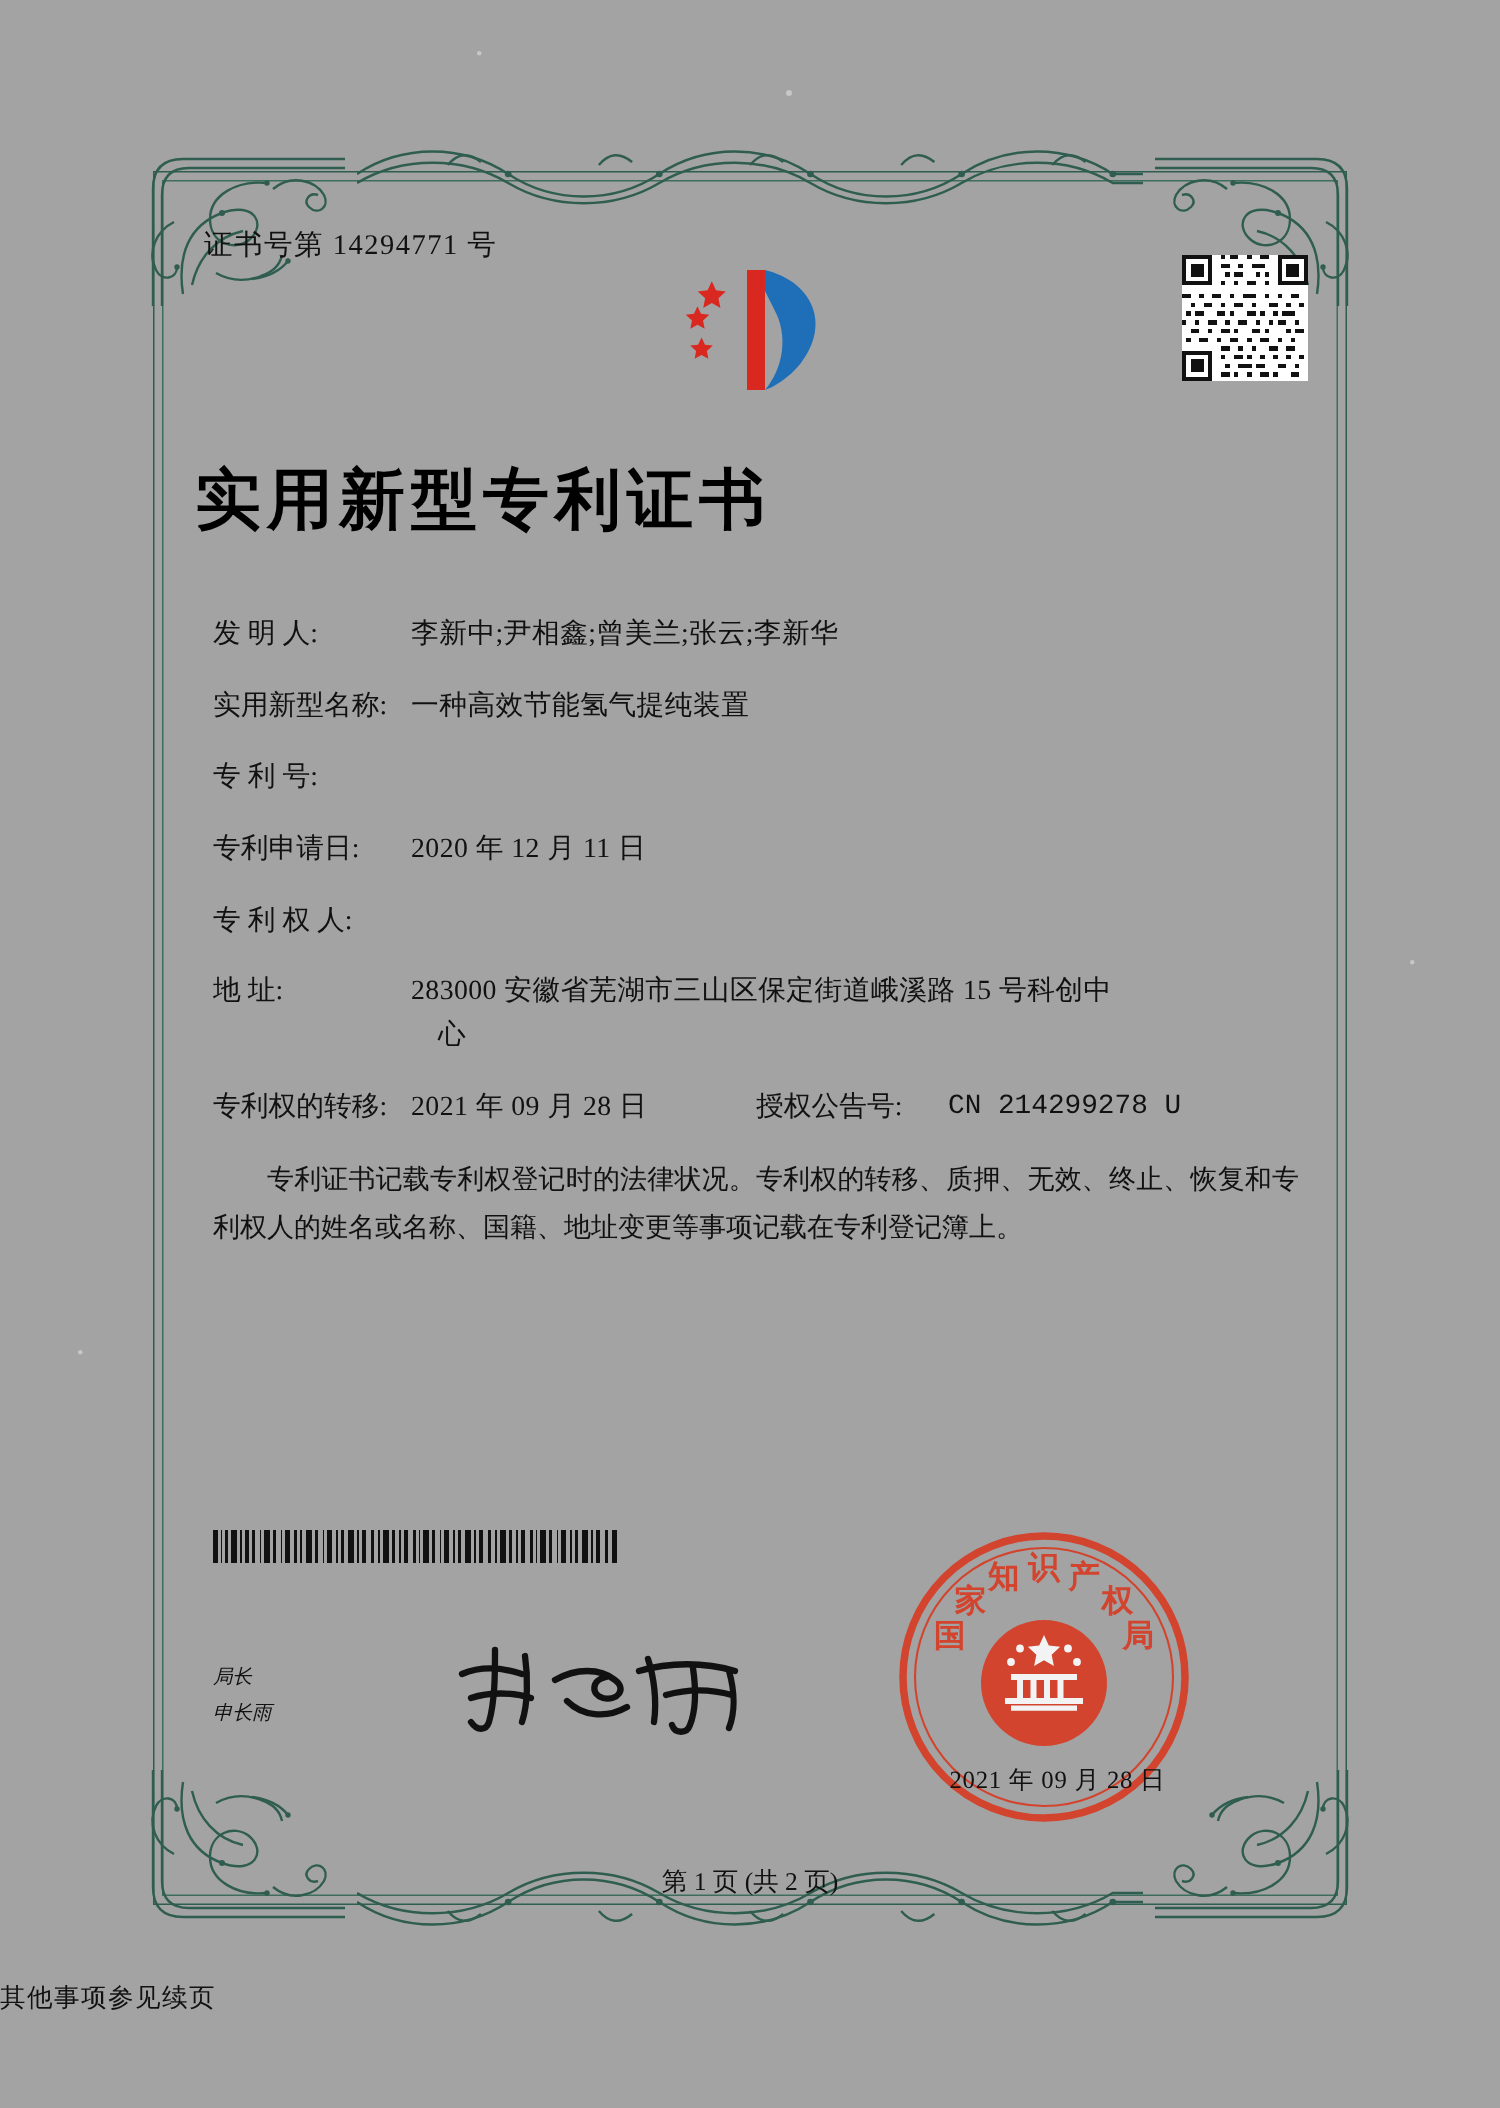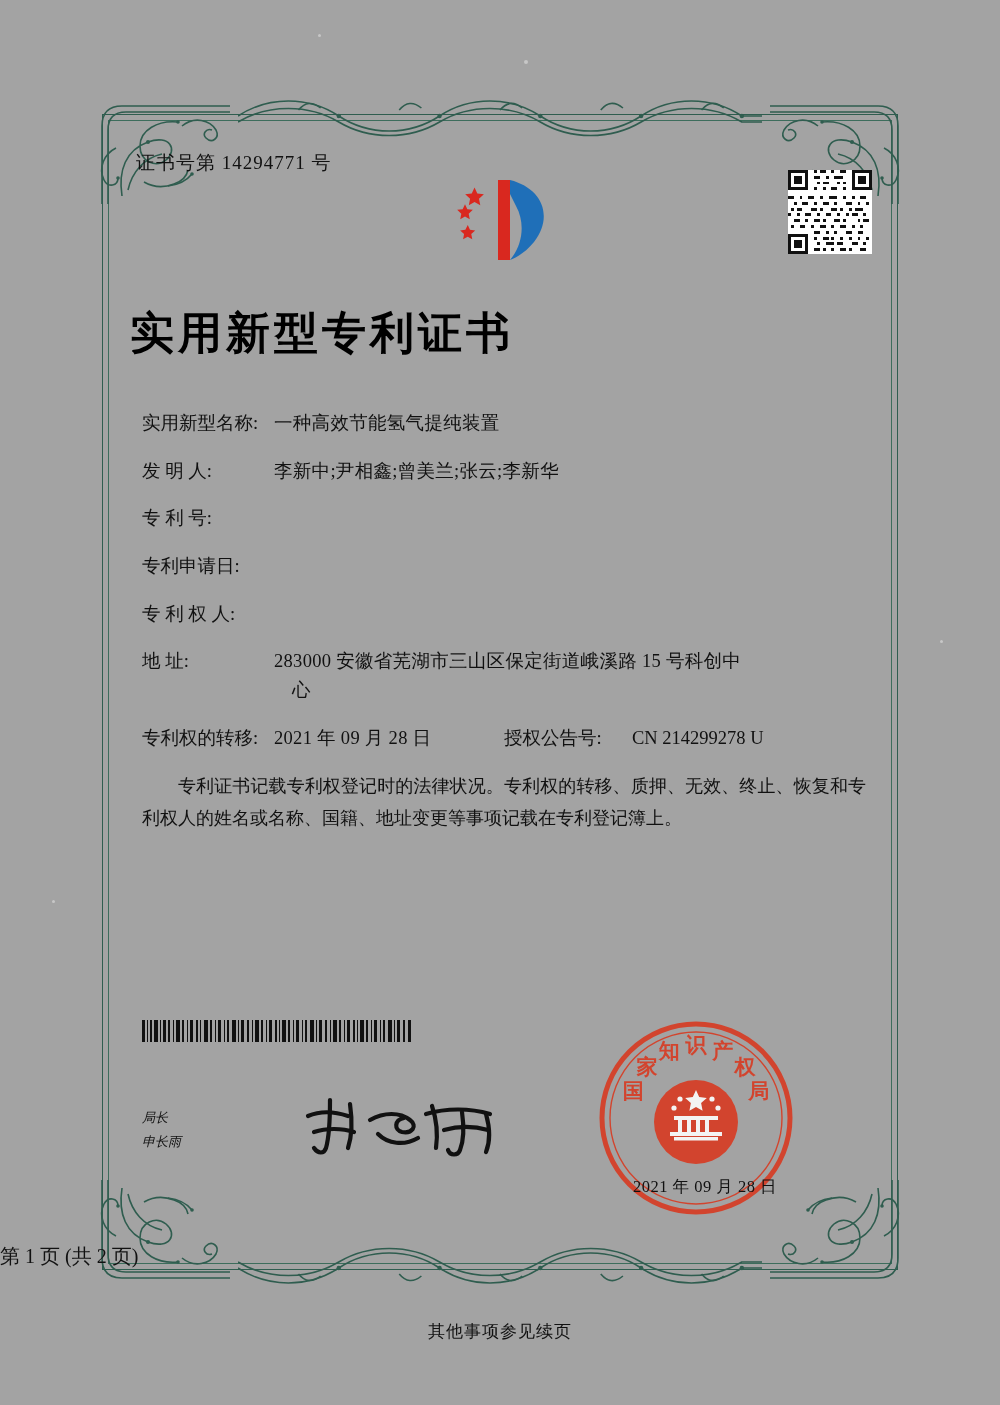--- a/index.html
+++ b/index.html
@@ -127,21 +127,21 @@
   .field-value .cont {
     display: block;
     margin-left: 18px;
   }
   .field-row.dual .field-value { flex: 0 0 auto; width: 230px; }
   .field-label2 {
     width: 128px;
     flex: 0 0 128px;
     white-space: nowrap;
   }
-  .field-value2 { flex: 1; }
+  .field-value2 { flex: 1; font-family: Liberation Mono, monospace; }
 
   .paragraphs {
     margin-top: 18px;
     font-size: 18px;
     line-height: 1.75;
     text-align: justify;
     padding-left: 12px;
     padding-right: 4px;
     color: #111;
   }
@@ -189,28 +189,28 @@
     text-align: center;
     font-size: 16.5px;
     color: #111;
     letter-spacing: .5px;
   }
 
   .page-num {
     position: absolute;
     left: 0; right: 0;
     top: 1243px;
-    font-size: 20px;
+    text-align: center;
+    font-size: 17px;
     color: #111;
   }
   .footer-note {
     position: absolute;
     left: 0; right: 0;
     top: 1320px;
-    text-align: center;
     font-size: 17px;
     color: #111;
     letter-spacing: 1px;
   }
 </style>
 </head>
 <body>
 
 <div class="page">
 
@@ -454,35 +454,36 @@
             <rect x="25" y="27" width="2" height="1"></rect>
         </g>
       </svg>
     </div>
 
     <h1 class="main-title">实用新型专利证书</h1>
 
     <div class="fields">
 
       <div class="field-row">
+        <div class="field-label">发  明  人:</div>
+        <div class="field-value">李新中;尹相鑫;曾美兰;张云;李新华</div>
+      </div>
+
+      <div class="field-row">
         <div class="field-label">实用新型名称:</div>
         <div class="field-value">一种高效节能氢气提纯装置</div>
       </div>
 
       <div class="field-row">
-        <div class="field-label">发  明  人:</div>
-        <div class="field-value">李新中;尹相鑫;曾美兰;张云;李新华</div>
-      </div>
-
-      <div class="field-row">
         <div class="field-label">专  利  号:</div>
       </div>
 
       <div class="field-row">
         <div class="field-label">专利申请日:</div>
+        <div class="field-value">2020 年 12 月 11 日</div>
       </div>
 
       <div class="field-row">
         <div class="field-label">专 利 权 人:</div>
       </div>
 
       <div class="field-row">
         <div class="field-label">地        址:</div>
         <div class="field-value">
           <span>283000 安徽省芜湖市三山区保定街道峨溪路 15 号科创中</span>

